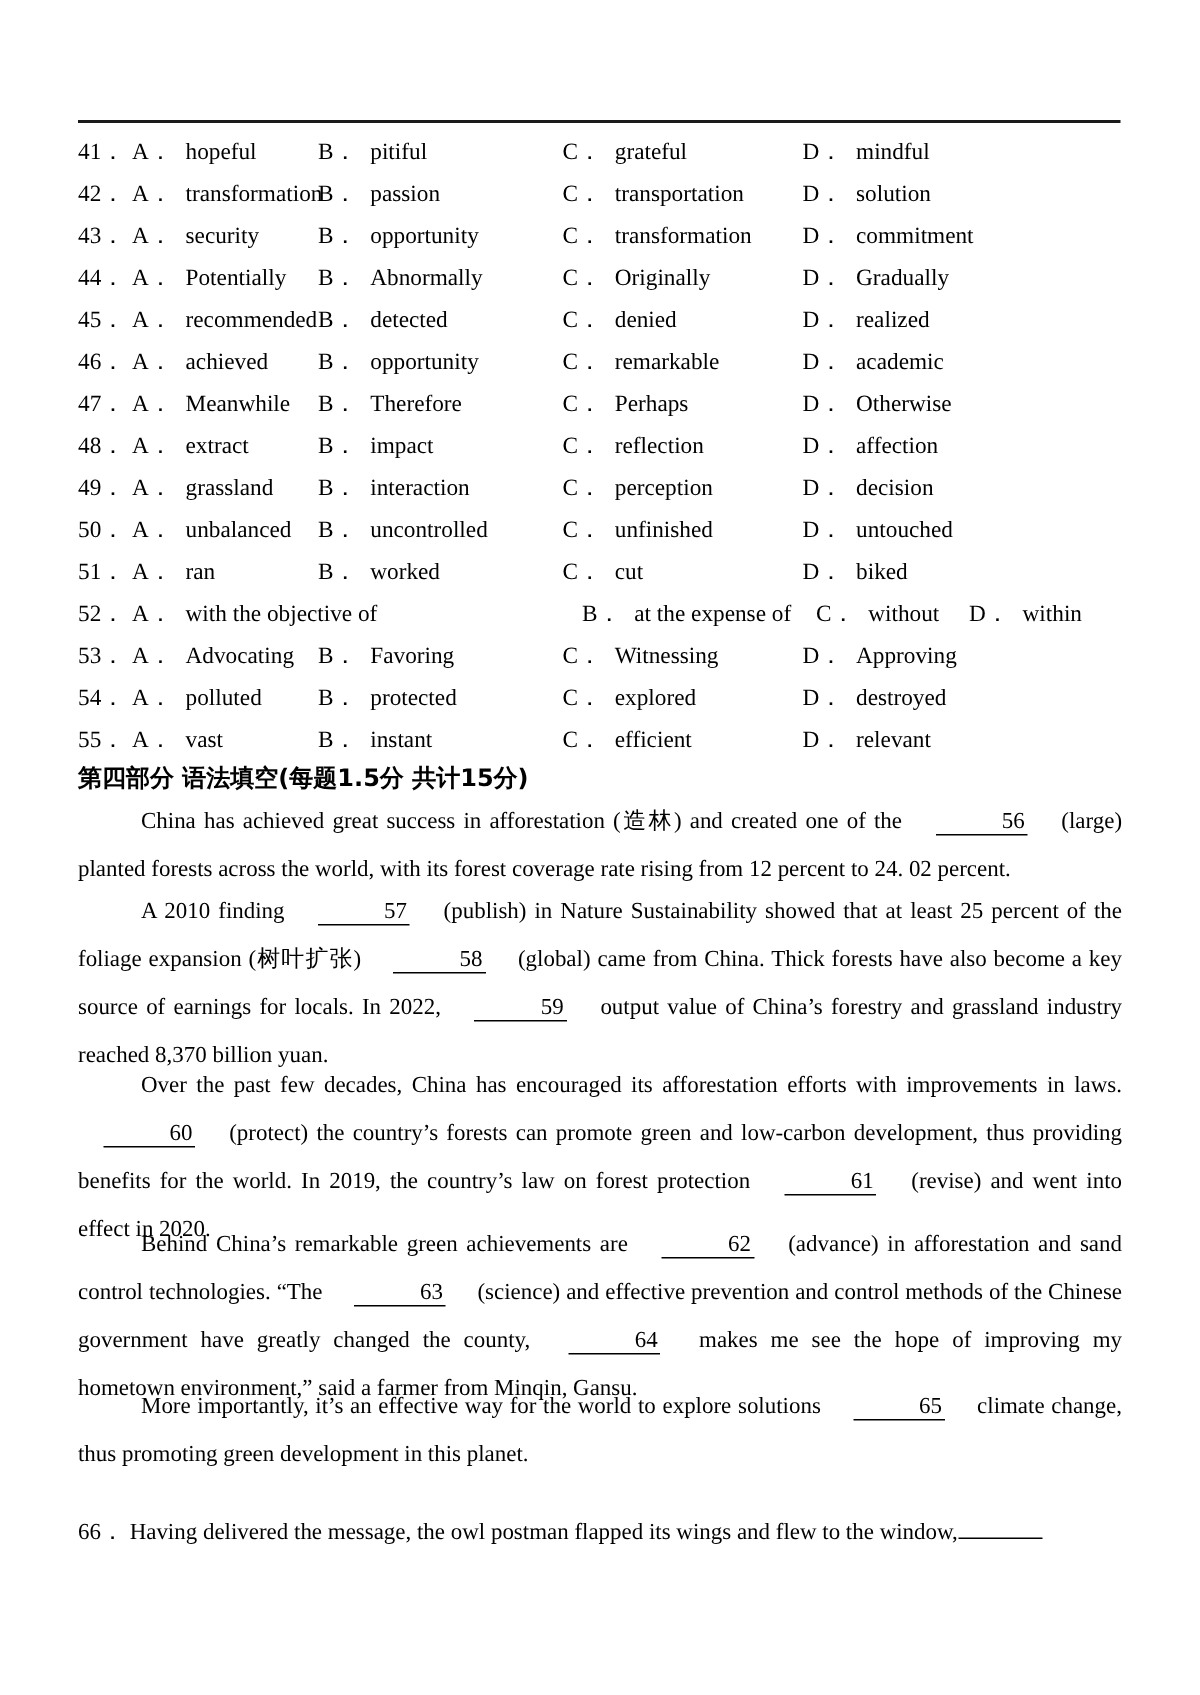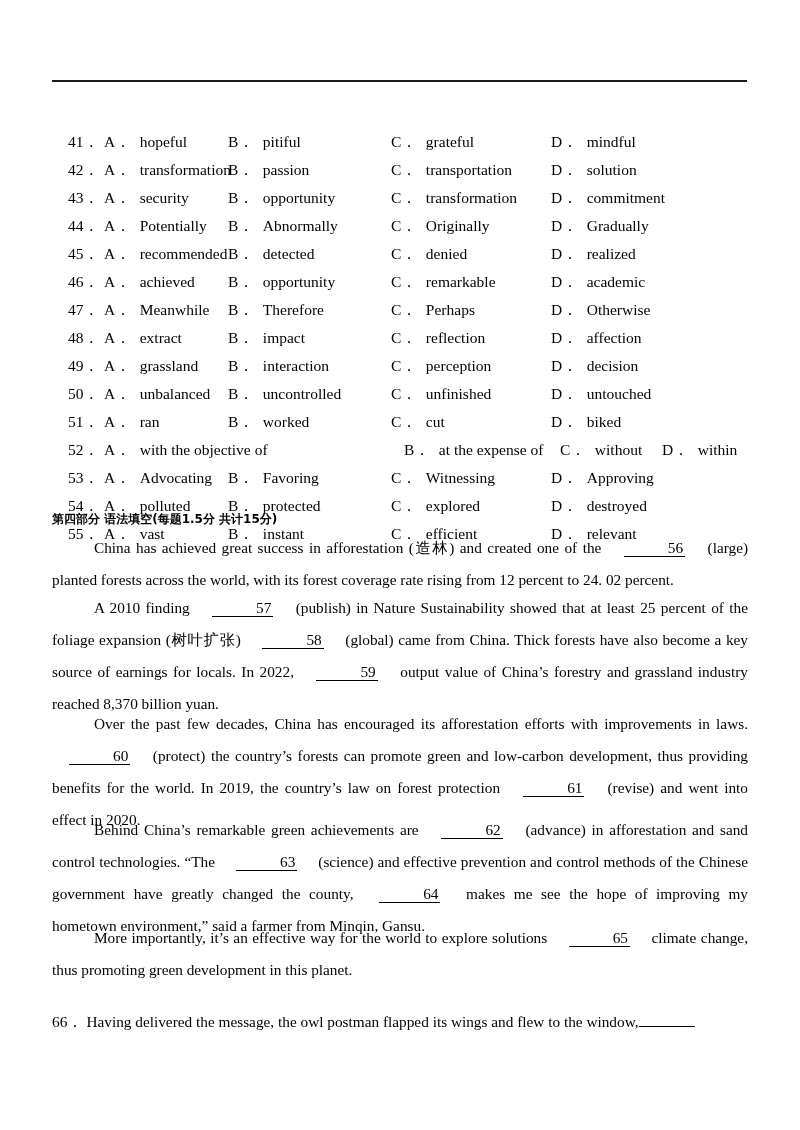--- a/index.html
+++ b/index.html
@@ -29,24 +29,23 @@
     left: 52px;
     top: 80px;
     width: 695px;
     height: 0;
     border-top: 2px solid #1a1a1a;
   }
 
   
   .mcq-block {
     position: absolute;
-    left: 16px;
+    left: 0;
     top: 88px;
     width: 676px;
-    margin-top: 40px;
   }
   .mcq-row {
     position: relative;
     height: 28px;
     font-size: 15.5px;
     line-height: 28px;
     white-space: nowrap;
   }
   .q-num {
     position: absolute;
@@ -73,21 +72,21 @@
   
   .wide .col-a { left: 88px; }
   .wide .col-b { left: 388px; }
   .wide .col-c { left: 544px; }
   .wide .col-d { left: 646px; }
 
   
   .sec-head {
     position: absolute;
     left: 52px;
-    font-size: 12px;
+    font-size: 16px;
     font-weight: bold;
     line-height: 22px;
     white-space: nowrap;
     font-family: "DejaVu Sans", "Liberation Sans", sans-serif;
   }
   #sec4-head { top: 508px; }
   #sec5-head { top: 975px; }
 
   
   .cloze {

